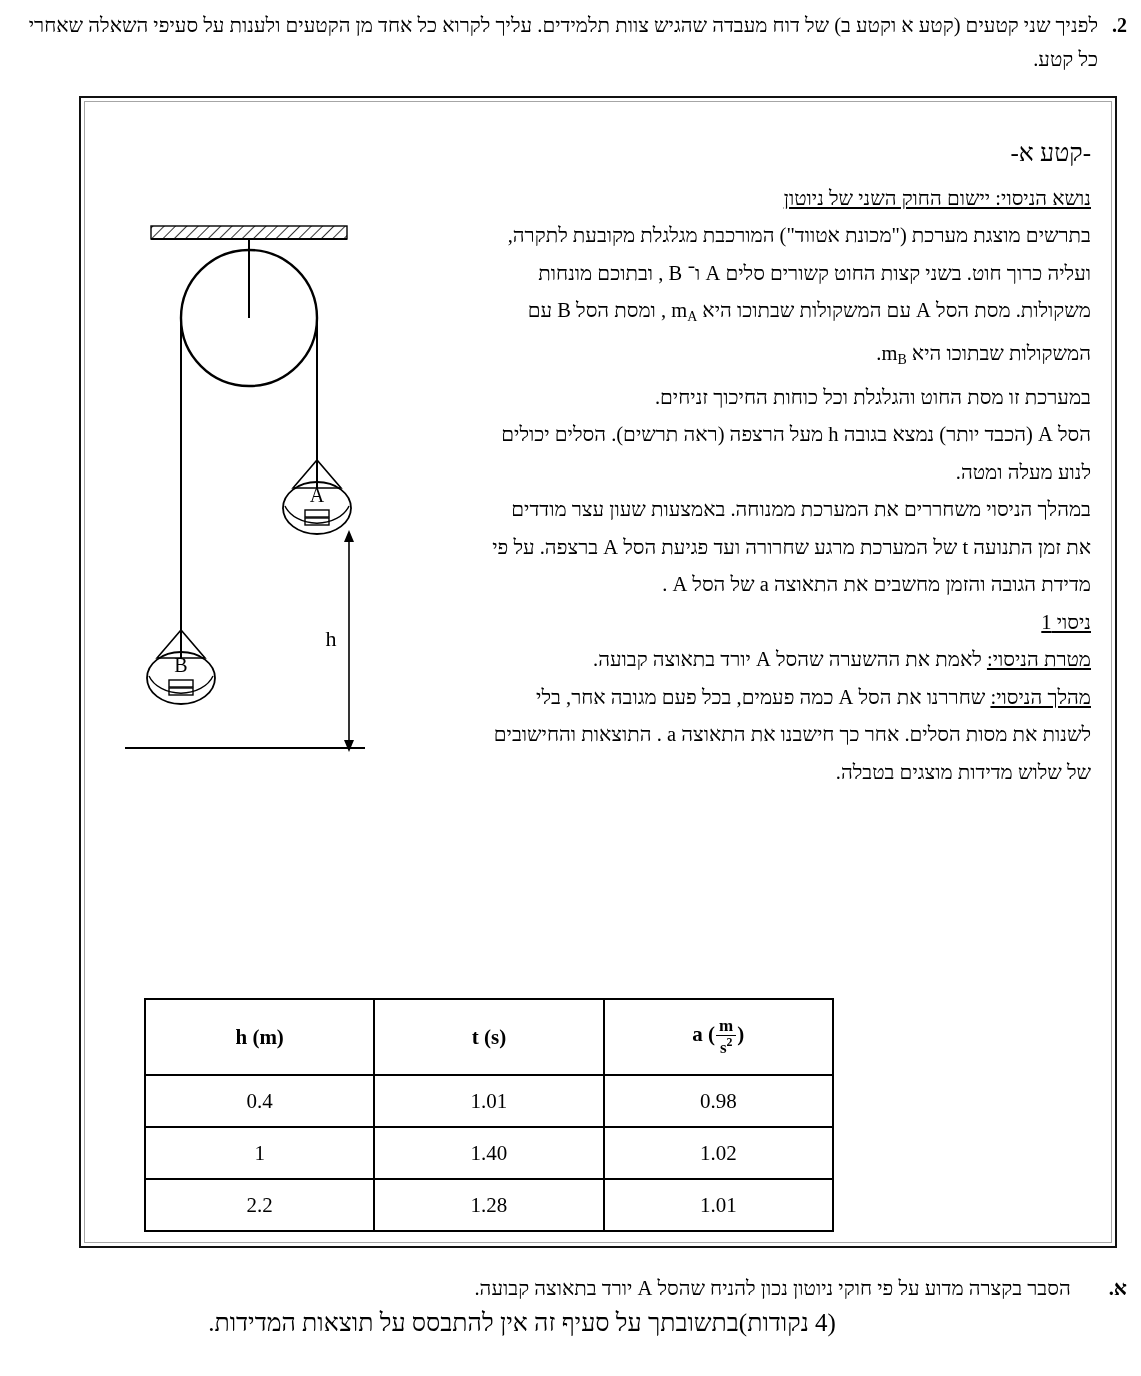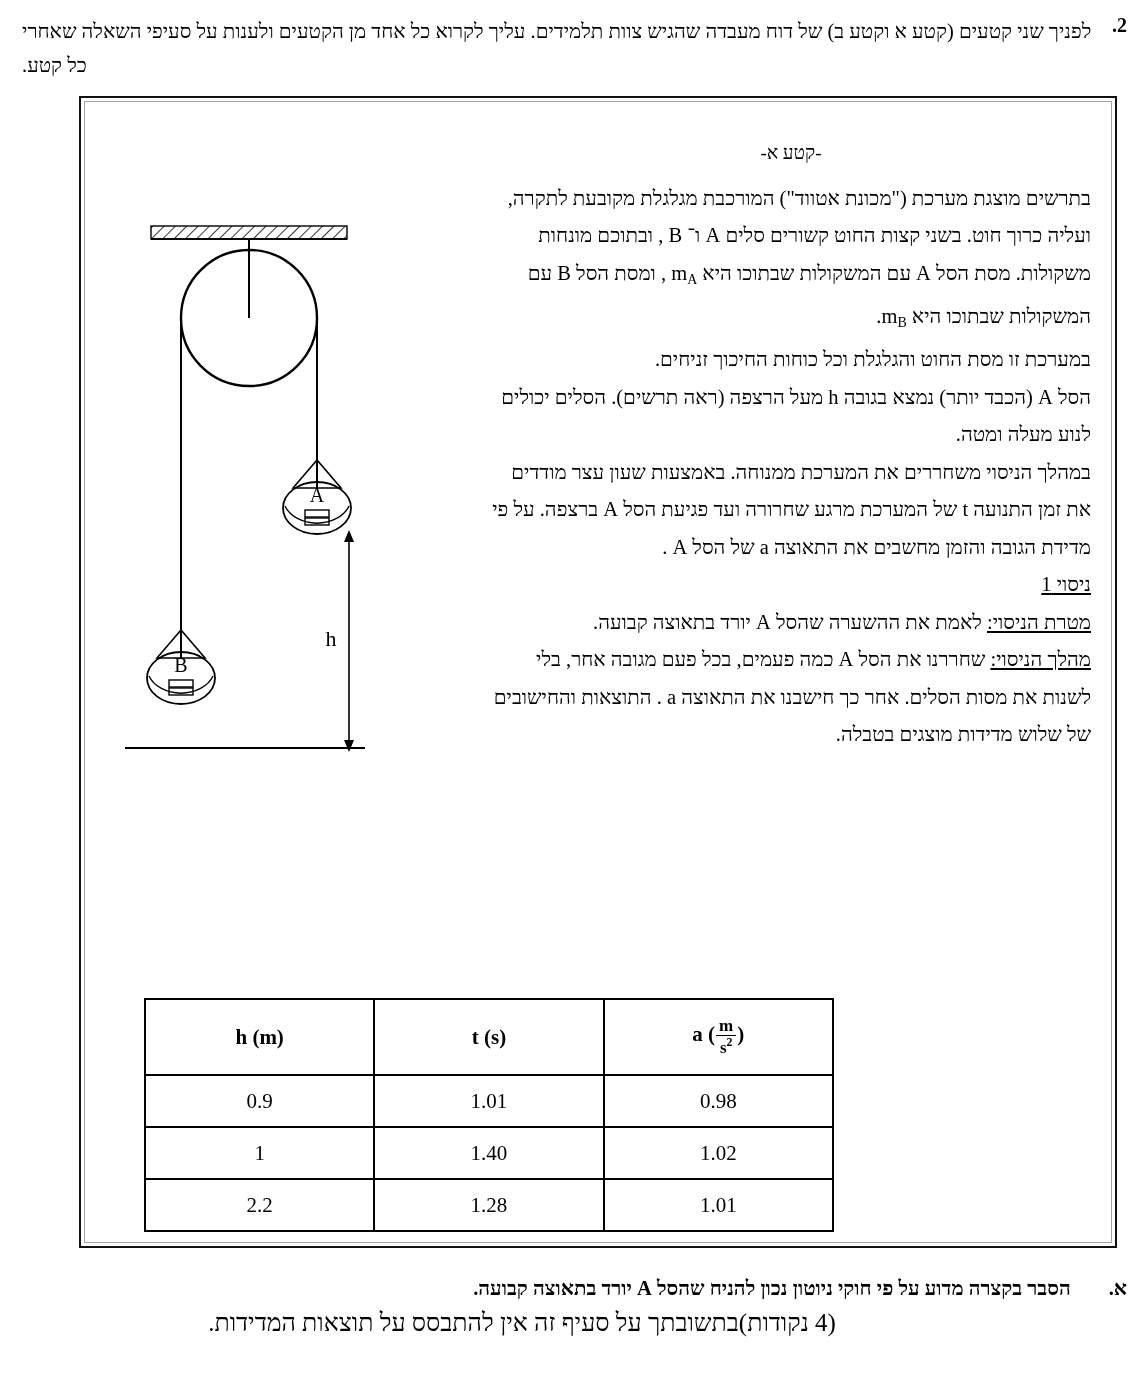--- a/index.html
+++ b/index.html
@@ -37,22 +37,21 @@
     font-weight: bold;
     font-size: 20px;
     line-height: 34px;
     flex: 0 0 auto;
     padding-left: 4px;
   }
   .q-text {
     flex: 1 1 auto;
     font-size: 20.5px;
     line-height: 34px;
-    text-align: left;
-    margin-top: 6px;
+    text-align: right;
   }
 
   
   .framebox {
     position: absolute;
     top: 96px;
     right: 24px;
     width: 1038px;
     height: 1152px;
     border: 2px solid #111;
@@ -70,23 +69,23 @@
   .textcol {
     position: absolute;
     top: 36px;
     right: 24px;
     width: 600px;
     text-align: right;
     font-size: 20.5px;
     line-height: 37.5px;
   }
   .center-label {
-    text-align: center;
+    text-align: right;
     margin-bottom: 8px;
-    font-size: 19px;
+    font-size: 25px;
   }
   .u {
     text-decoration: underline;
   }
   .para {
     margin: 0;
   }
   .ltr {
     direction: ltr;
     unicode-bidi: isolate;
@@ -168,21 +167,20 @@
   }
   .bottom-letter {
     font-weight: bold;
     flex: 0 0 auto;
     padding-left: 8px;
   }
   .bottom-text {
     flex: 1 1 auto;
     text-align: right;
     padding-right: 18px;
-    font-weight: bold;
   }
   .bottom-line2 {
     margin-top: 4px;
     text-align: center;
     font-size: 25px;
     padding-right: 40px;
   }
   .points {
     display: inline-block;
     margin-right: 60px;
@@ -245,20 +243,21 @@
           <line x1="234" y1="316" x2="234" y2="530" stroke="#000" stroke-width="1.6"></line>
           <path d="M234 312 L229 324 L239 324 Z" fill="#000"></path>
           <path d="M234 534 L229 522 L239 522 Z" fill="#000"></path>
         </g>
         <text x="216" y="428" font-family="Liberation Serif, serif" font-size="22" text-anchor="middle">h</text>
       </svg>
     </div>
 
     <div class="textcol">
       <div class="center-label">-קטע א-</div>
+      <div class="u" style="text-align:right;">נושא הניסוי: יישום החוק השני של ניוטון</div>
 
       <p class="para">בתרשים מוצגת מערכת ("מכונת אטווד") המורכבת מגלגלת מקובעת לתקרה, ועליה כרוך חוט. בשני קצות החוט קשורים סלים <span class="ltr">A</span> ו־ <span class="ltr">B</span> , ובתוכם מונחות משקולות. מסת הסל <span class="ltr">A</span> עם המשקולות שבתוכו היא <span class="ltr">m<sub>A</sub></span> , ומסת הסל <span class="ltr">B</span> עם המשקולות שבתוכו היא <span class="ltr">m<sub>B</sub></span>.</p>
 
       <p class="para">במערכת זו מסת החוט והגלגלת וכל כוחות החיכוך זניחים.</p>
 
       <p class="para">הסל <span class="ltr">A</span> (הכבד יותר) נמצא בגובה <span class="ltr">h</span> מעל הרצפה (ראה תרשים). הסלים יכולים לנוע מעלה ומטה.</p>
 
       <p class="para">במהלך הניסוי משחררים את המערכת ממנוחה. באמצעות שעון עצר מודדים את זמן התנועה <span class="ltr">t</span> של המערכת מרגע שחרורה ועד פגיעת הסל <span class="ltr">A</span> ברצפה. על פי מדידת הגובה והזמן מחשבים את התאוצה <span class="ltr">a</span> של הסל <span class="ltr">A</span> .</p>
 
       <div class="u" style="text-align:right;">ניסוי 1</div>
@@ -274,21 +273,21 @@
           <tr>
             <th>h (m)</th>
             <th>t (s)</th>
             <th>
               <span>a (</span><span class="frac"><span class="num">m</span><span class="den">s<sup style="font-size:0.7em">2</sup></span></span><span>)</span>
             </th>
           </tr>
         </thead>
         <tbody>
           <tr>
-            <td>0.9</td>
+            <td>0.4</td>
             <td>1.01</td>
             <td>0.98</td>
           </tr>
           <tr>
             <td>1</td>
             <td>1.40</td>
             <td>1.02</td>
           </tr>
           <tr>
             <td>2.2</td>

